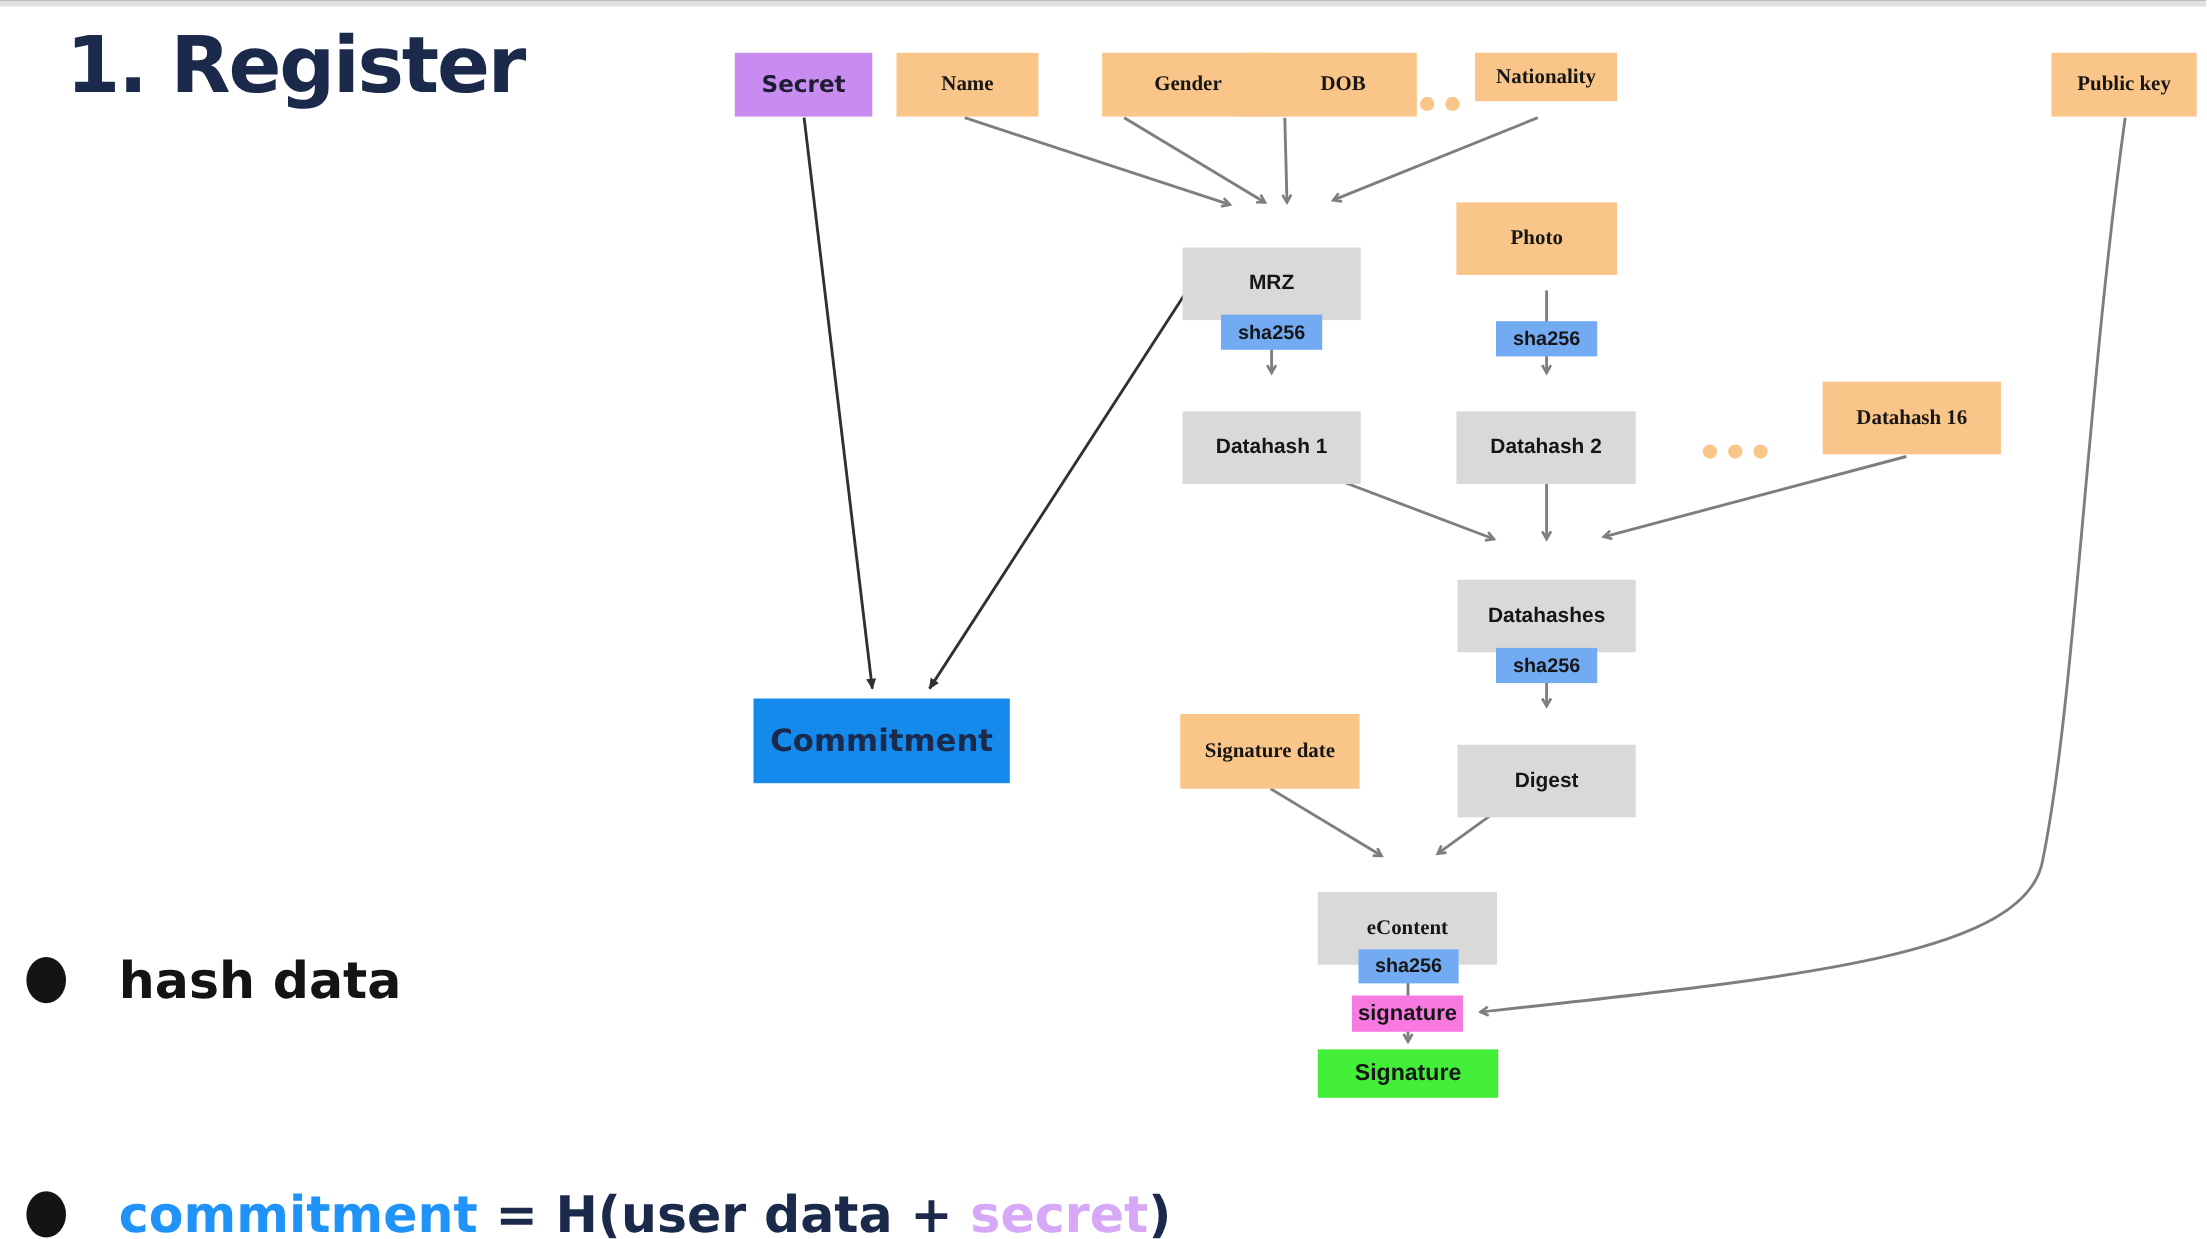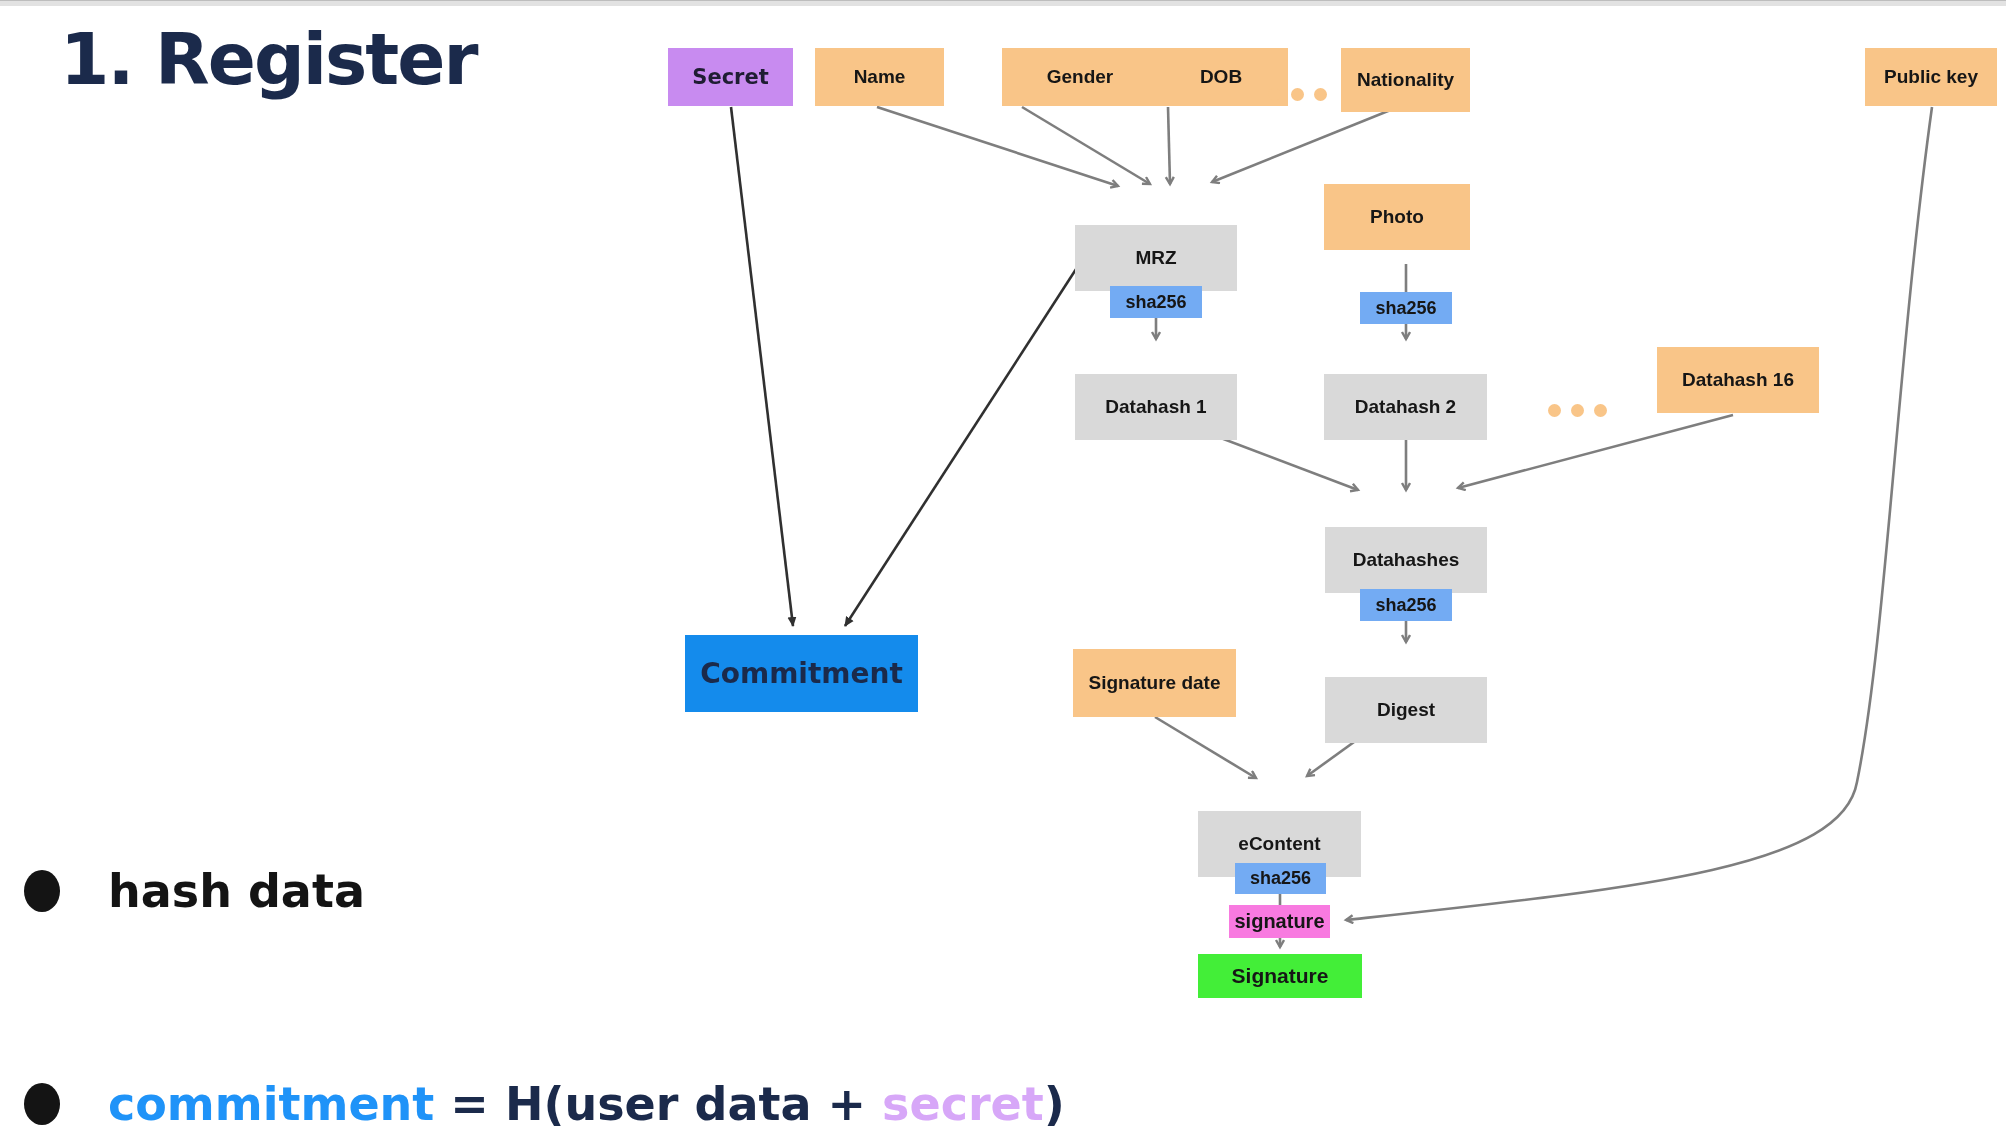--- a/index.html
+++ b/index.html
@@ -18,51 +18,51 @@
     position:absolute;left:60px;top:18px;width:560px;
     font-family:"DejaVu Sans", sans-serif;
     font-weight:bold;font-size:71px;letter-spacing:-2px;
     color:#1b2a4b;
   }
   svg.edges{position:absolute;left:0;top:0;}
   .node{
     position:absolute;display:flex;align-items:center;justify-content:center;
     font-weight:bold;color:#161616;font-size:19px;text-align:center;
   }
-  .orange{background:#f9c588;}
+  .orange{background:#f9c588;font-family:Liberation Serif, serif;}
   .purple{background:#c88bf0;}
   .gray{background:#d9d9d9;margin-top:27px;}
   .bluehash{background:#73abf3;}
   .pinkbox{background:#f87ae0;}
   .greenbox{background:#43ee38;}
   .commitbox{background:#148bec;}
   .roundedfont{
     font-family:"DejaVu Sans", sans-serif;
     color:#1f1d33;
   }
   
   .n-secret     {left:668px; top:48px;  width:125px;height:58px;font-size:21px;}
   .n-name       {left:815px; top:48px;  width:129px;height:58px;}
   .n-gender     {left:962px; top:48px;  width:156px;height:58px;margin-left:40px;}
   .n-dob        {left:1126px;top:48px;  width:134px;height:58px;padding-left:28px;}
-  .n-nationality{left:1341px;top:48px;  width:129px;height:64px;}
+  .n-nationality{left:1341px;top:48px;  width:129px;height:44px;}
   .n-publickey  {left:1865px;top:48px;  width:132px;height:58px;}
   .n-mrz        {left:1075px;top:198px; width:162px;height:66px;}
   .n-sha-a      {left:1110px;top:286px; width:92px; height:32px;font-size:18px;}
   .n-datahash1  {left:1075px;top:347px; width:162px;height:66px;}
   .n-photo      {left:1324px;top:184px; width:146px;height:66px;}
   .n-sha-b      {left:1360px;top:292px; width:92px; height:32px;font-size:18px;}
   .n-datahash2  {left:1324px;top:347px; width:163px;height:66px;}
   .n-datahash16 {left:1657px;top:347px; width:162px;height:66px;}
   .n-datahashes {left:1325px;top:500px; width:162px;height:66px;}
   .n-sha-c      {left:1360px;top:589px; width:92px; height:32px;font-size:18px;}
   .n-digest     {left:1325px;top:650px; width:162px;height:66px;}
   .n-sigdate    {left:1073px;top:649px; width:163px;height:68px;}
   .n-commitment {left:685px; top:635px; width:233px;height:77px;font-size:28px;font-weight:bold;}
-  .n-econtent   {left:1198px;top:784px; width:163px;height:66px;}
+  .n-econtent   {left:1198px;top:784px; width:163px;height:66px;font-family:Liberation Serif, serif;}
   .n-sha-d      {left:1235px;top:863px; width:91px; height:31px;font-size:18px;}
   .n-signature-op{left:1229px;top:905px;width:101px;height:33px;font-size:20px;}
   .n-signature  {left:1198px;top:954px; width:164px;height:44px;font-size:21px;}
   
   .dots{position:absolute;display:flex;gap:10px;align-items:center;}
   .dots .dot{width:13px;height:13px;border-radius:50%;background:#f9c588;}
   .dots-top {left:1268px;top:88px;}
   .dots-mid {left:1548px;top:404px;}
   
   .bullet-row{position:absolute;left:24px;display:flex;align-items:center;}

